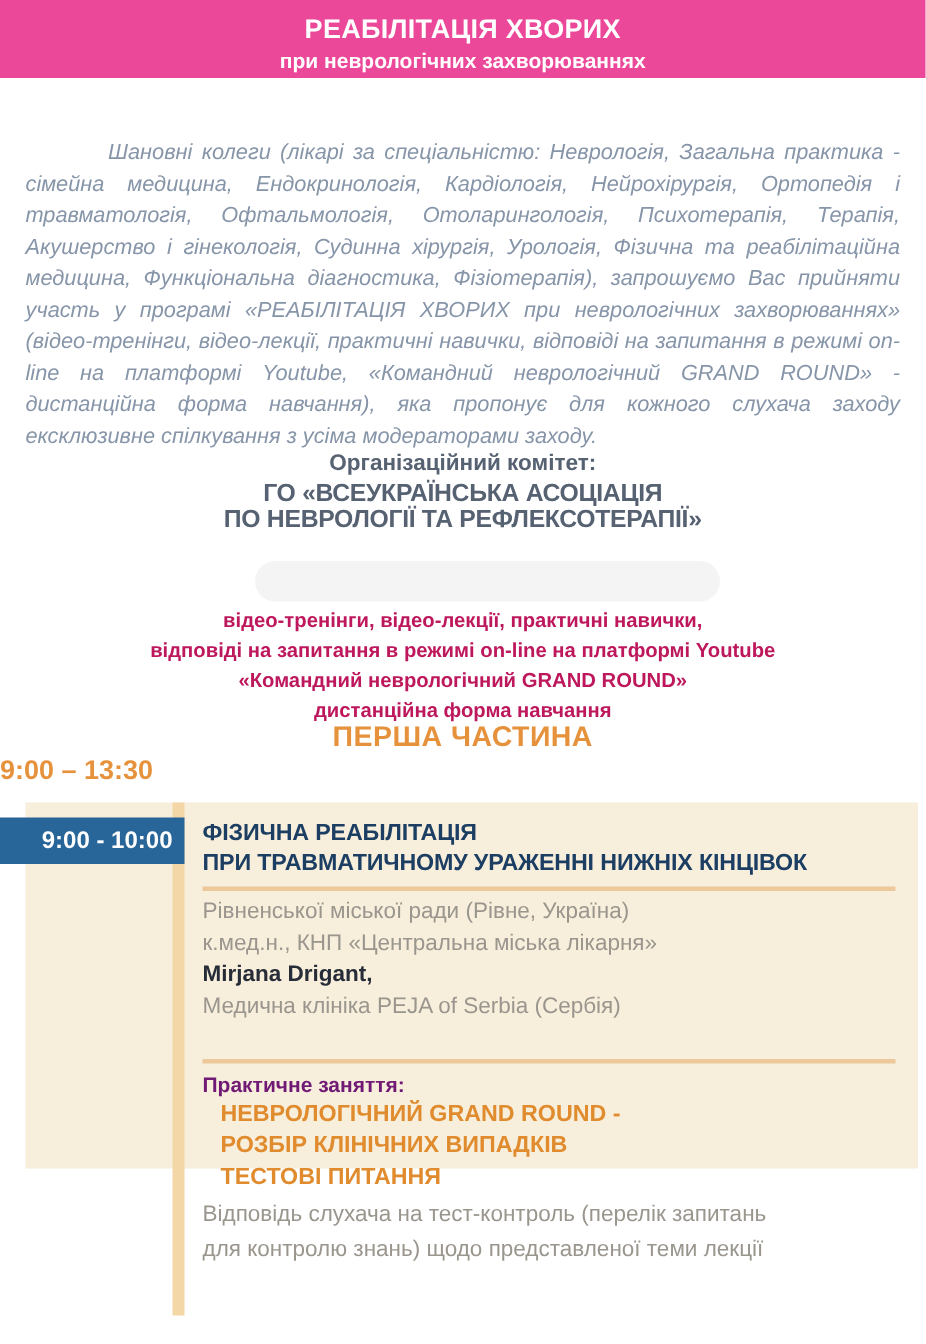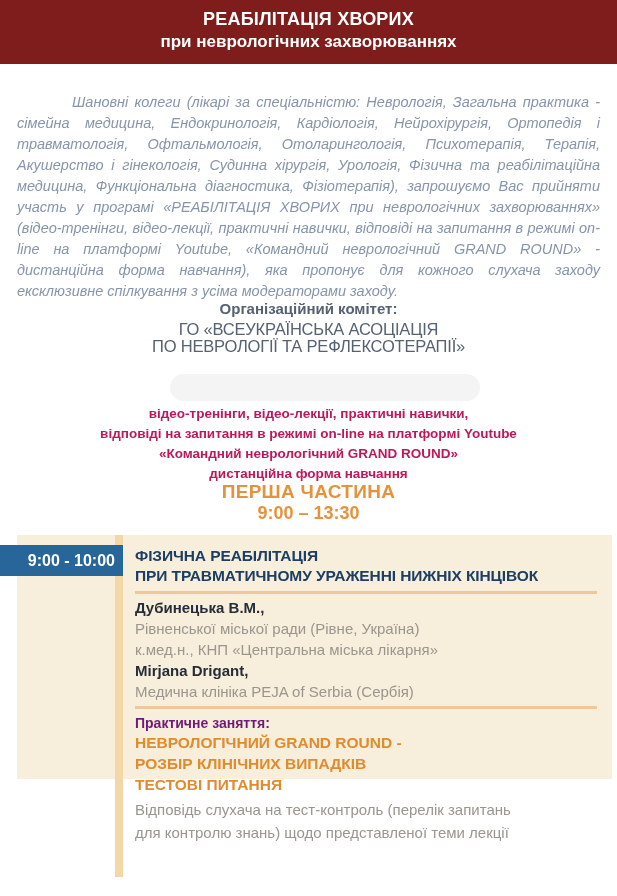--- a/index.html
+++ b/index.html
@@ -7,62 +7,62 @@
     width:617px;height:896px;
     background:#ffffff;
     font-family:"Liberation Sans", sans-serif;
     position:relative;
     overflow:hidden;
   }
   .page{position:absolute;inset:0;}
 
   
   .banner{
-    position:absolute;left:0;top:0;width:617px;height:64px;
-    background:#7f1d1d;color:#ffffff;text-align:center;
+    position:absolute;left:0;top:0;width:617px;height:52px;
+    background:#ec4899;color:#ffffff;text-align:center;
     padding-top:9px;box-sizing:border-box;
   }
   .banner-l1{font-size:18px;font-weight:bold;letter-spacing:.2px;}
-  .banner-l2{font-size:17px;font-weight:bold;margin-top:2px;}
+  .banner-l2{font-size:14px;font-weight:bold;margin-top:2px;}
 
   
   .intro{
     position:absolute;left:17px;top:92px;width:583px;
     font-style:italic;font-size:14.5px;line-height:21px;
     color:#8795a9;text-align:justify;text-indent:55px;margin:0;
   }
 
   
   .org-label{
     position:absolute;left:0;top:300px;width:617px;text-align:center;
     font-size:15px;font-weight:bold;color:#566172;
   }
   .org-name{
     position:absolute;left:0;top:321px;width:617px;text-align:center;
-    font-size:16.5px;font-weight:normal;color:#566172;line-height:17px;
+    font-size:16.5px;font-weight:bold;color:#566172;line-height:17px;
     letter-spacing:-0.2px;
   }
 
   .watermark{
     position:absolute;left:170px;top:374px;width:310px;height:27px;
     background:#f4f4f4;border-radius:14px;
   }
 
   
   .format-info{
     position:absolute;left:0;top:404px;width:617px;text-align:center;
     font-size:13.5px;font-weight:bold;color:#be185d;line-height:20px;
   }
 
   .part-title{
     position:absolute;left:0;top:481px;width:617px;text-align:center;
     font-size:19px;font-weight:bold;color:#e6923c;letter-spacing:.3px;
   }
   .part-time{
-    position:absolute;left:0;top:503px;width:617px;text-align:center;
+    position:absolute;left:0;top:503px;width:617px;text-align:left;
     font-size:18px;font-weight:bold;color:#e6923c;
   }
 
   
   .panel{
     position:absolute;left:17px;top:535px;width:595px;height:244px;
     background:#f7eedc;
   }
   .stripe{
     position:absolute;left:98px;top:0;width:8px;height:342px;
@@ -85,21 +85,21 @@
   .speakers{
     position:absolute;left:0;top:62px;width:466px;
     font-size:15px;line-height:21px;color:#9a968e;
   }
   .speaker-name{font-weight:bold;color:#262d38;}
   .practical-label{
     position:absolute;left:0;top:180px;width:466px;
     font-size:14px;font-weight:bold;color:#701a75;
   }
   .practical-title{
-    position:absolute;left:0;top:197px;width:466px;
+    position:absolute;left:12px;top:197px;width:466px;
     font-size:15.5px;font-weight:bold;color:#e08b2d;line-height:21px;
   }
   .practical-desc{
     position:absolute;left:0;top:263px;width:466px;
     font-size:15px;color:#9a968e;line-height:23px;
   }
 </style>
 </head>
 <body>
 
@@ -135,21 +135,20 @@
 
     <div class="content">
       <h3 class="session-title">
         <span>ФІЗИЧНА РЕАБІЛІТАЦІЯ</span><br>
         <span>ПРИ ТРАВМАТИЧНОМУ УРАЖЕННІ НИЖНІХ КІНЦІВОК</span>
       </h3>
 
       <div class="sep sep1"></div>
 
       <div class="speakers">
-        <div class="speaker-name">Дубинецька В.М.,</div>
         <div>Рівненської міської ради (Рівне, Україна)</div>
         <div>к.мед.н.,  КНП «Центральна міська лікарня»</div>
         <div class="speaker-name">Mirjana Drigant,</div>
         <div>Медична клініка  PEJA of Serbia (Сербія)</div>
       </div>
 
       <div class="sep sep2"></div>
 
       <div class="practical-label">Практичне заняття:</div>
       <div class="practical-title">

